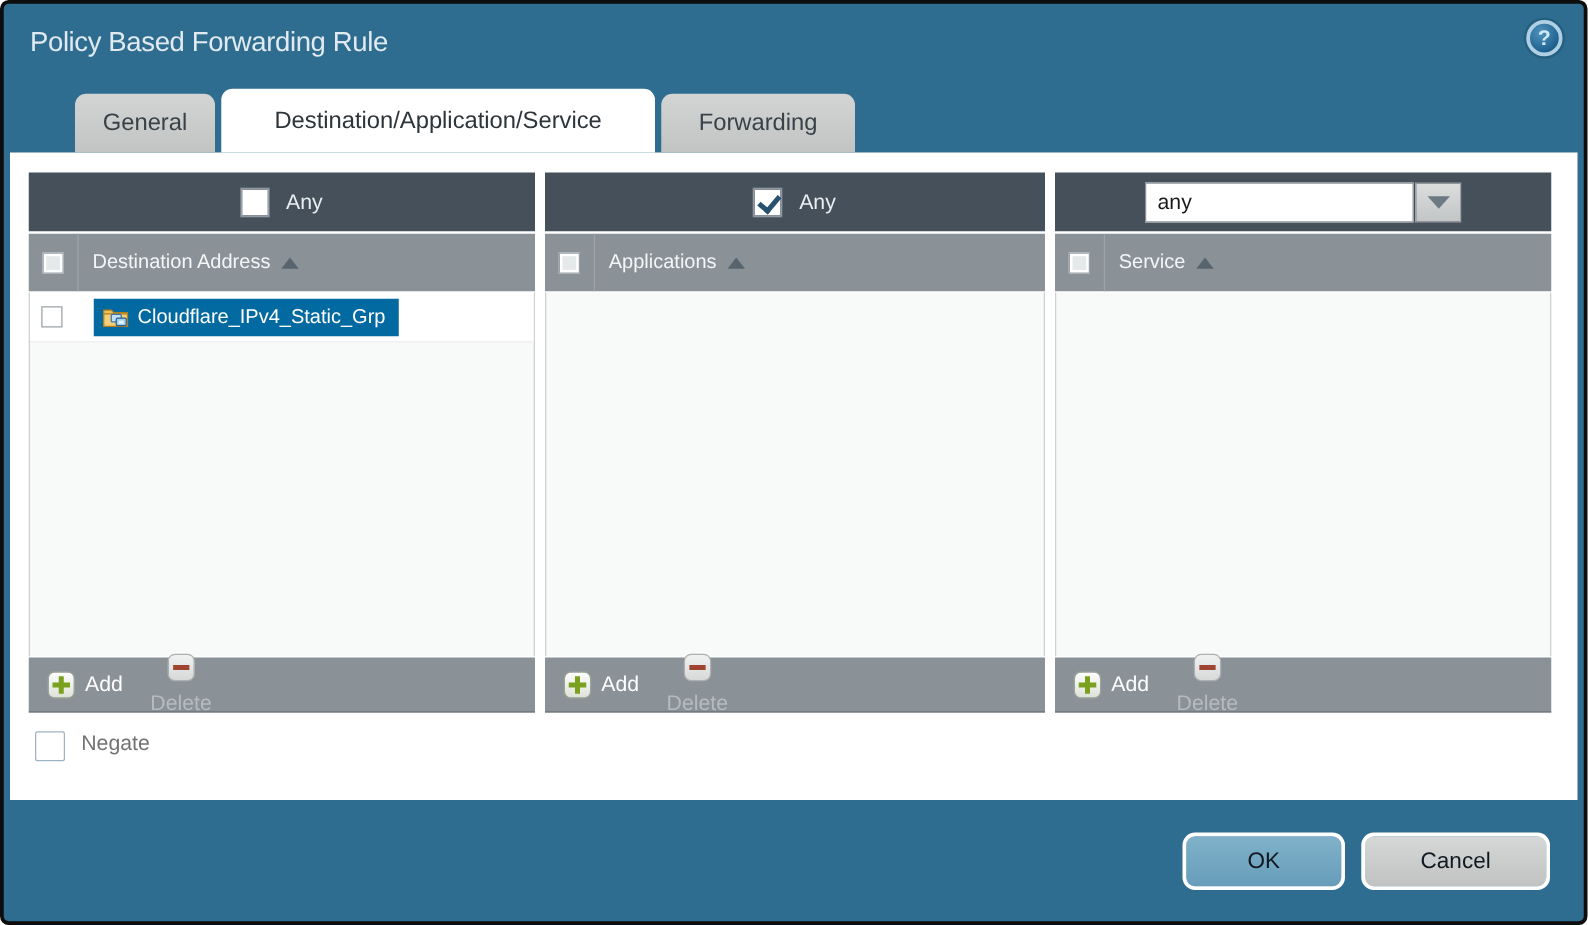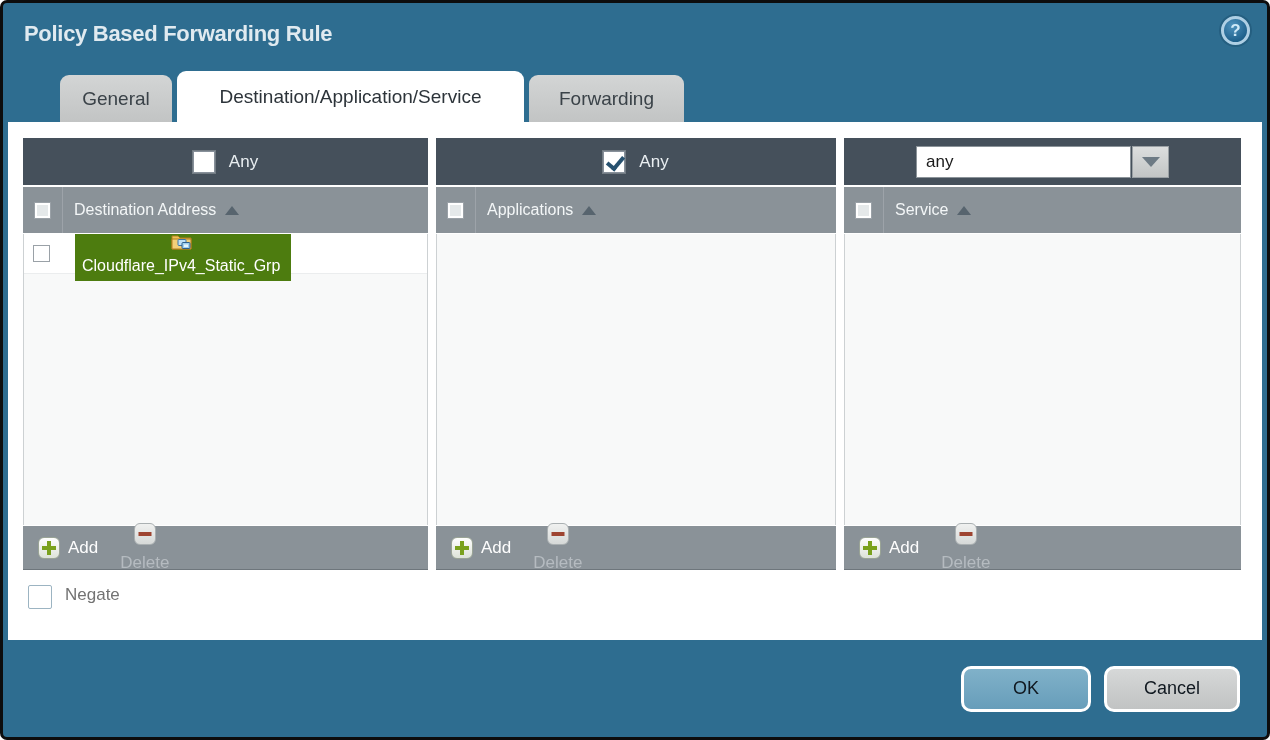--- a/index.html
+++ b/index.html
@@ -8,21 +8,21 @@
   .window {
     position:absolute; left:0; top:0; width:1270px; height:740px;
     border:3px solid #0d0d0d; border-radius:7px; overflow:hidden;
     background:#2e6d90;
   }
 
   
   .header { position:relative; height:119px; }
   .dialog-title {
     position:absolute; left:21px; top:18px;
-    font-size:22px; color:#e0eaf0; letter-spacing:-0.3px; font-weight:700;
+    font-size:22px; color:#e0eaf0; letter-spacing:-0.3px; font-weight:400;
   }
   .help-icon {
     position:absolute; right:17px; top:13px; width:29px; height:29px;
     border-radius:50%; border:3px solid #aecfe4;
     background:radial-gradient(circle at 38% 30%, #4e92bd 0%, #1d5f8a 75%);
     color:#cfe9f7; font-size:17px; font-weight:bold;
     display:flex; align-items:center; justify-content:center;
     cursor:pointer; box-shadow:0 0 0 2px rgba(20,70,100,.35);
   }
   .tabs { position:absolute; left:10px; bottom:0; display:flex; align-items:flex-end; gap:5px;margin-left:47px; }
@@ -57,22 +57,22 @@
     border-left:7px solid transparent; border-right:7px solid transparent;
     border-bottom:9px solid #57646e;
   }
 
   .list {
     flex:1; margin-top:1px; background:#f8f9f9;
     border-left:1px solid #cdd1d3; border-right:1px solid #cdd1d3; overflow:hidden;
   }
   .row { height:40px; background:#fff; border-bottom:1px solid #ebedee; display:flex; align-items:center; padding-left:9px; cursor:pointer; }
   .chip {
-    margin-left:25px; background:#4d7c0f; color:#fff; font-size:16px;
-    display:inline-flex; align-items:center; gap:7px; padding:6px 11px 6px 7px;flex-direction:column;
+    margin-left:25px; background:#0369a1; color:#fff; font-size:16px;
+    display:inline-flex; align-items:center; gap:7px; padding:6px 11px 6px 7px;
   }
 
   .listfoot {
     height:44px; margin-top:1px; background:#8a9298; flex:none;
     border-bottom:1px solid #6e767c;
     display:flex; align-items:center; padding-left:15px; font-size:17px;
   }
   .foot-btn { display:inline-flex; align-items:center; gap:8px; cursor:pointer; color:#fdfdfd; }
   .foot-btn + .foot-btn { margin-left:22px;flex-direction:column; }
   .foot-btn.disabled { color:#b5bbc0; cursor:default; }
@@ -116,21 +116,21 @@
 
   .negate-row { display:flex; align-items:flex-start; gap:13px; padding:15px 0 0 20px; font-size:17px; color:#737373; }
 
   
   .footerband { height:97px; display:flex; align-items:center; justify-content:flex-end; gap:13px; padding-right:27px; }
   .btn {
     height:46px; border-radius:10px; border:3px solid #fff; font-size:18px;
     color:#101820; cursor:pointer; font-family:"Liberation Sans", sans-serif;
   }
   .btn-ok { width:130px; background:linear-gradient(#80b1c9,#679dba); }
-  .btn-cancel { width:136px; background:linear-gradient(#d6d8d8,#c1c3c3); }
+  .btn-cancel { width:151px; background:linear-gradient(#d6d8d8,#c1c3c3); }
 </style>
 </head>
 <body>
 
 <div class="window">
 
   <div class="header">
     <span class="dialog-title">Policy Based Forwarding Rule</span>
     <span class="help-icon">?</span>
     <div class="tabs">

